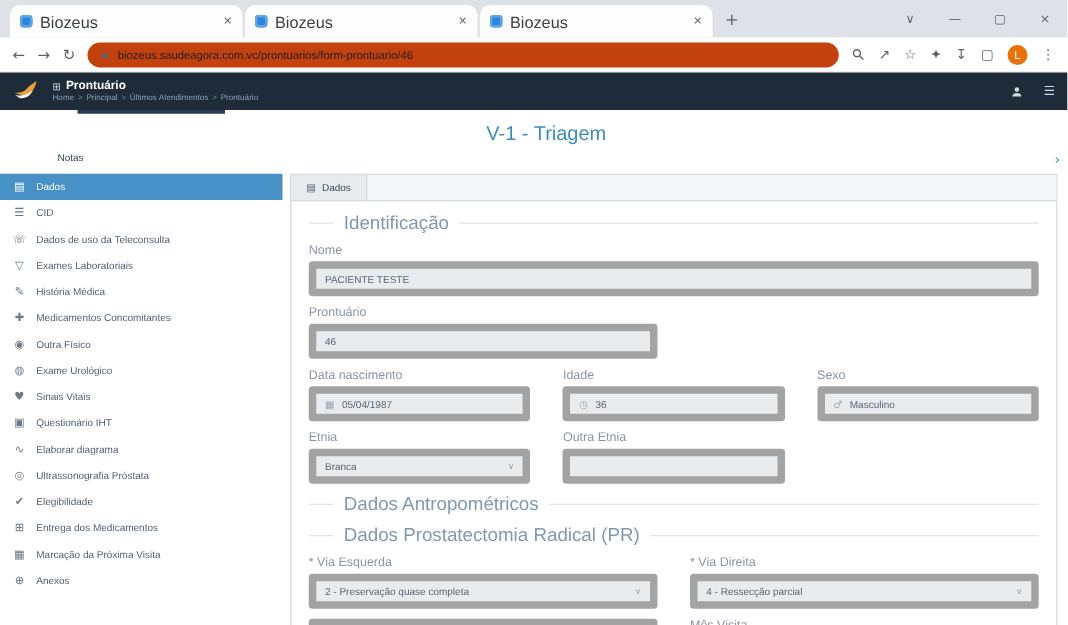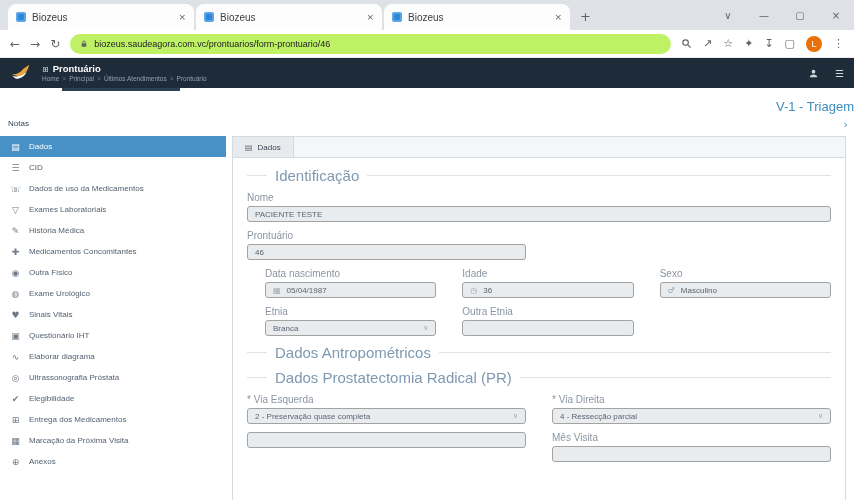--- a/index.html
+++ b/index.html
@@ -7,31 +7,31 @@
     font-family:"Liberation Sans","DejaVu Sans",sans-serif; }
   .sym { font-family:"DejaVu Sans",sans-serif; }
 
   
   .chrome-tabs { height:30px; background:#dee1e6; display:flex; align-items:flex-end;
     padding-left:8px; position:relative; }
   .tab { width:186px; height:26px; background:#fdfdfd; border-radius:8px 8px 0 0;
     display:flex; align-items:center; gap:6px; padding:0 8px; margin-right:2px; }
   .favicon { width:10px; height:10px; border-radius:3px; background:#2f86d6;
     box-shadow:inset 0 0 0 2px #5aa7e8; flex:none; }
-  .tab-title { flex:1; font-size:10px; color:#3c4043; white-space:nowrap; overflow:hidden; }
+  .tab-title { flex:1; font-size:13px; color:#3c4043; white-space:nowrap; overflow:hidden; }
   .tab-close { font-size:9px; color:#5f6368; }
   .new-tab { font-size:13px; color:#5f6368; margin:0 0 6px 8px; }
   .win-controls { position:absolute; right:0; top:0; height:30px; display:flex; }
   .win-controls span { width:36px; height:100%; display:flex; align-items:center;
     justify-content:center; font-size:10px; color:#5f6368; }
 
   .toolbar { height:28px; background:#fff; display:flex; align-items:center;
     padding:0 10px; gap:10px; border-bottom:1px solid #e8eaed; }
   .nav-ic { font-size:12px; color:#5f6368; }
-  .url-bar { flex:1; height:20px; background:#bef264; border-radius:10px;
+  .url-bar { flex:1; height:20px; background:#c2410c; border-radius:10px;
     display:flex; align-items:center; gap:6px; padding:0 10px; }
   .url-text { font-size:9px; color:#202124; white-space:nowrap; }
   .actions { display:flex; align-items:center; gap:11px; }
   .actions .nav-ic { font-size:11px; }
   .avatar { width:16px; height:16px; border-radius:50%; background:#e8710a; color:#fff;
     font-size:9px; display:flex; align-items:center; justify-content:center; }
 
   
   .app-header { height:30px; background:#1e2b38; display:flex; align-items:center;
     gap:10px; padding:0 10px; }
@@ -40,22 +40,22 @@
   .hdr-title-row { display:flex; align-items:center; gap:4px; }
   .hdr-title-ic { font-size:8px; color:#cfd8dc; }
   .app-title { font-size:9.5px; font-weight:bold; color:#fff; }
   .crumbs { font-size:6.5px; color:#8ea3b4; }
   .crumbs .sep { margin:0 3px; color:#6d8292; }
   .hdr-right { margin-left:auto; display:flex; align-items:center; gap:16px; }
   .hdr-menu { font-size:10px; color:#cfd8dc; }
   .header-sub { height:3px; width:118px; margin-left:62px; background:#2c3f52; }
 
   
-  .page-title { text-align:right; color:#3c8dbc; font-size:13px; margin-top:8px;padding-left:20px; }
-  .notes-row { position:relative; height:13px; margin-top:5px; }
+  .page-title { text-align:center; color:#3c8dbc; font-size:16px; margin-top:8px;padding-left:20px; }
+  .notes-row { position:relative; height:13px; margin-top:5px;margin-left:38px; }
   .notes-label { position:absolute; left:8px; font-size:8px; color:#37474f; }
   .panel-toggle { position:absolute; right:6px; top:-1px; font-size:11px; color:#3c8dbc; }
 
   .layout { display:flex; align-items:flex-start; margin-top:4px; }
   .sidebar { width:226px; flex:none; }
   .side-item { height:21px; display:flex; align-items:center; gap:8px; padding:0 10px;
     font-size:8px; color:#546170; cursor:pointer; }
   .side-item .icn { width:11px; text-align:center; font-size:9px; color:#6d7a87; }
   .side-item.active { background:#4791c6; color:#fff; }
   .side-item.active .icn { color:#fff; }
@@ -68,23 +68,23 @@
   .card-tab .icn { font-size:8px; color:#55616d; }
   .card-body { padding:2px 14px 10px; }
 
   .legend { display:flex; align-items:center; margin:7px 0 8px; color:#7e99b1;
     font-size:15px; white-space:nowrap; }
   .legend::before { content:""; width:20px; height:1px; background:#dfe3e7; margin-right:8px; }
   .legend::after { content:""; flex:1; height:1px; background:#dfe3e7; margin-left:8px; }
 
   .f-row { display:grid; gap:0 26px; margin-bottom:8px; }
   .cols-2 { grid-template-columns:1fr 1fr; }
-  .cols-3 { grid-template-columns:1fr 1fr 1fr;margin-left:18px; }
+  .cols-3 { grid-template-columns:1fr 1fr 1fr; }
   .field-label { display:block; font-size:10px; color:#8b95a1; margin-bottom:3px; }
-  .control { height:16px; background:#e9ecef; border:1px solid #a3a3a3; border-radius:3px;
+  .control { height:28px; background:#e9ecef; border:6px solid #a3a3a3; border-radius:3px;
     display:flex; align-items:center; gap:6px; padding:0 7px; font-size:8px; color:#5a6470; }
   .cicon { color:#9aa5b0; font-size:8px; }
   .chev { margin-left:auto; color:#9aa5b0; font-size:7px; }
 </style>
 </head>
 <body>
 
 <div class="chrome-tabs">
   <div class="tab">
     <span class="favicon"></span>
@@ -172,21 +172,21 @@
     <div class="side-item active">
       <span class="icn sym">▤</span>
       <span>Dados</span>
     </div>
     <div class="side-item">
       <span class="icn sym">☰</span>
       <span>CID</span>
     </div>
     <div class="side-item">
       <span class="icn sym">☏</span>
-      <span>Dados de uso da Medicamentos</span>
+      <span>Dados de uso da Teleconsulta</span>
     </div>
     <div class="side-item">
       <span class="icn sym">▽</span>
       <span>Exames Laboratoriais</span>
     </div>
     <div class="side-item">
       <span class="icn sym">✎</span>
       <span>História Médica</span>
     </div>
     <div class="side-item">

